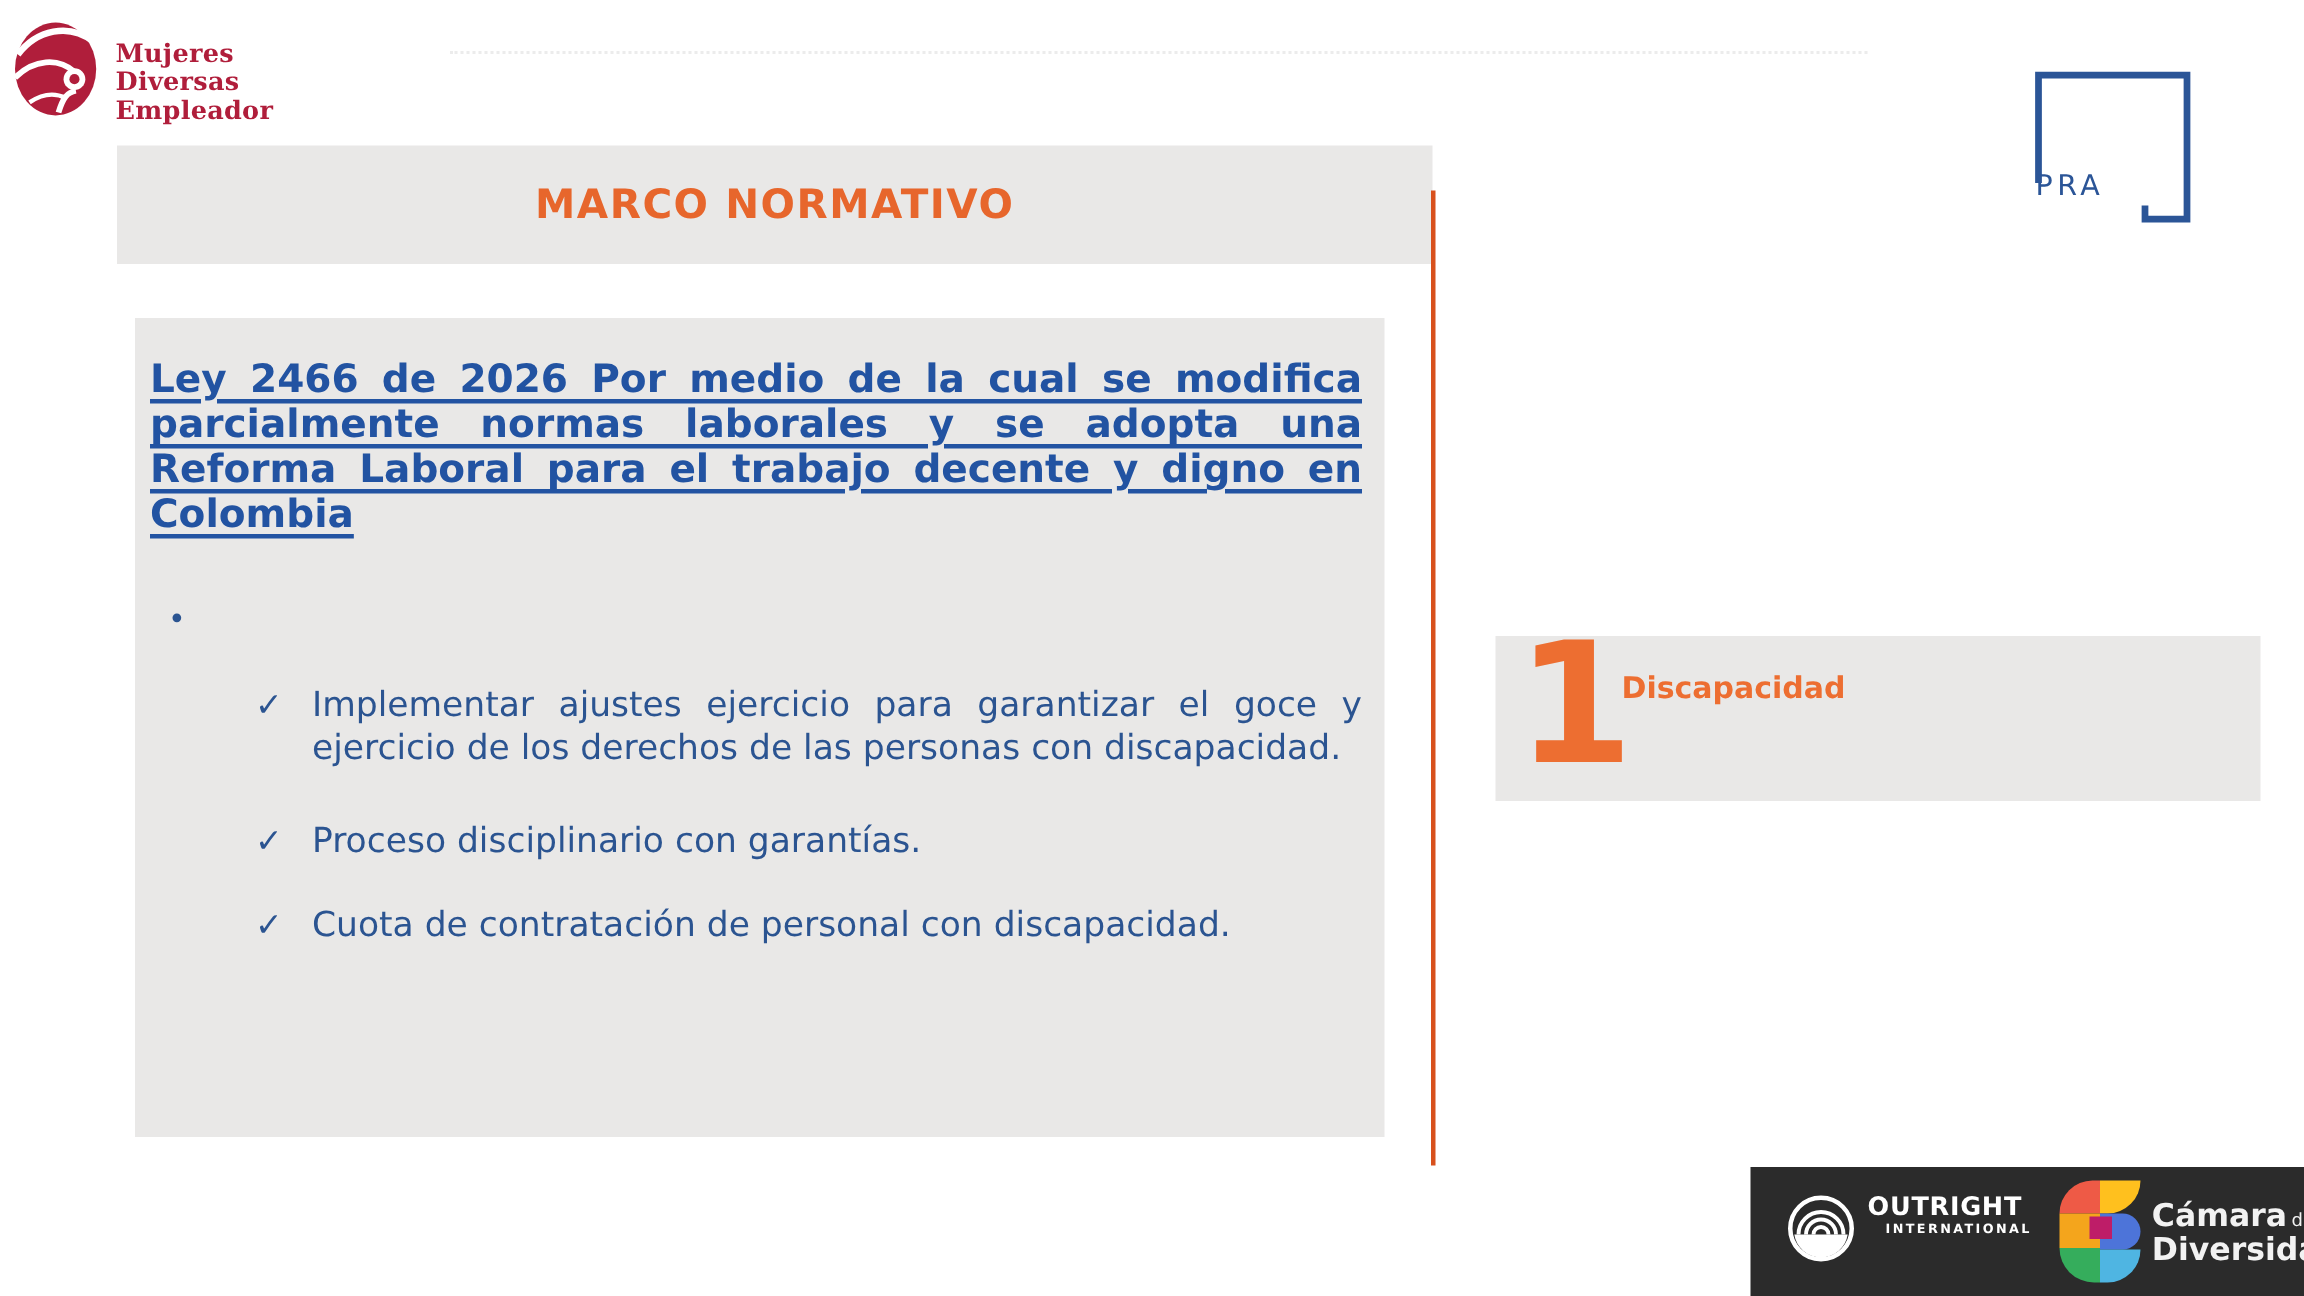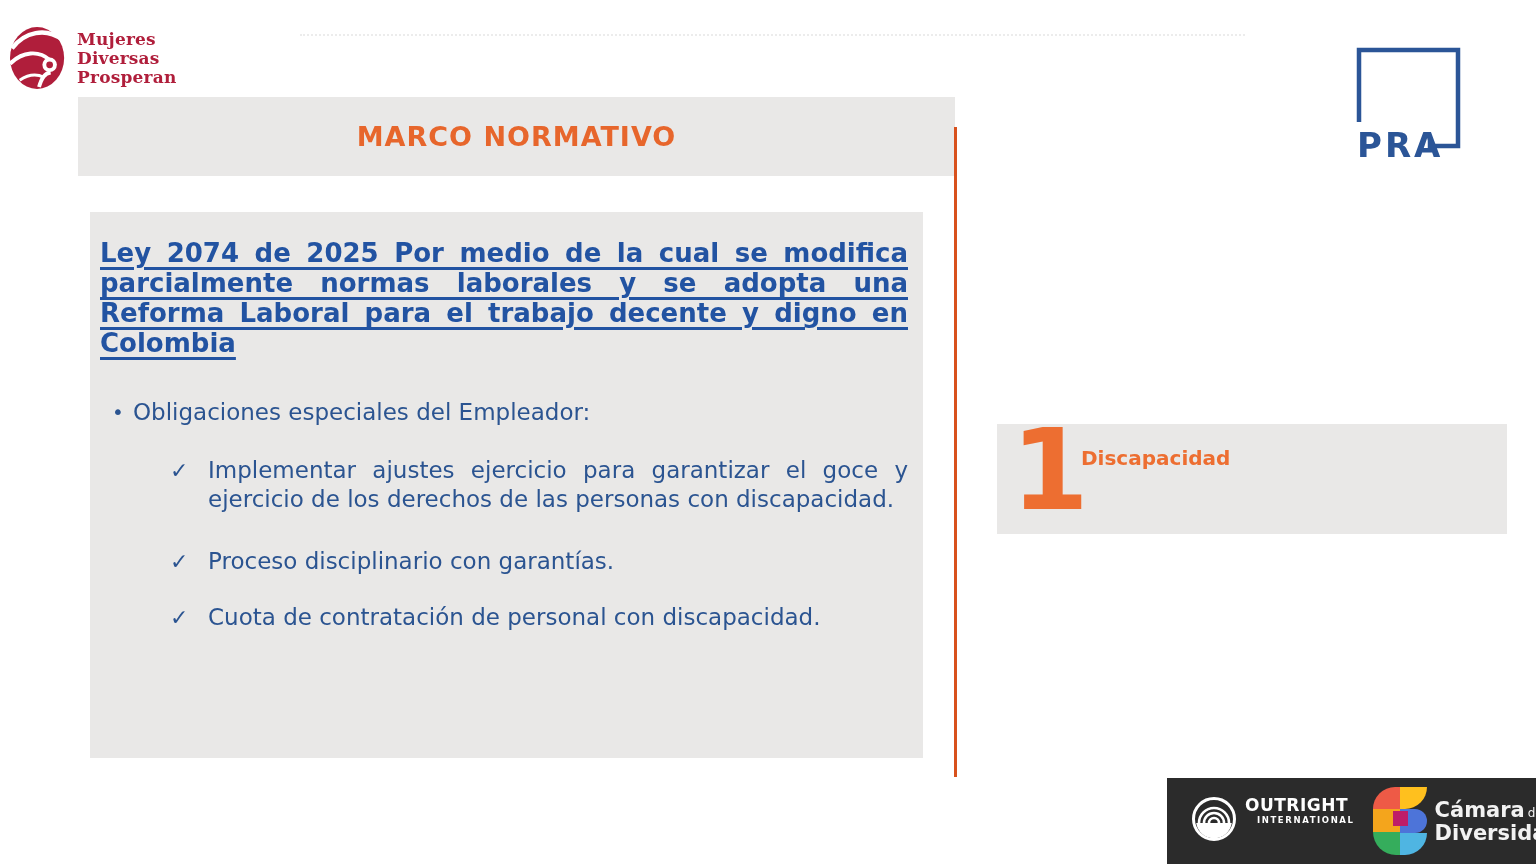--- a/index.html
+++ b/index.html
@@ -12,36 +12,36 @@
     --brand-red:#B01E3B;
     --panel-gray:#E9E8E7;
     --footer-bg:#2B2B2B;
   }
   *{margin:0;padding:0;box-sizing:border-box;}
   html,body{width:1536px;height:864px;}
   body{font-family:"DejaVu Sans","Liberation Sans",sans-serif;background:#fff;}
   .slide{position:relative;width:1536px;height:864px;background:#fff;overflow:hidden;}
 
   
-  .mdp{position:absolute;left:10px;top:24px;display:flex;align-items:flex-start;}
+  .mdp{position:absolute;left:10px;top:12px;display:flex;align-items:flex-end;}
   .mdp-text{margin-left:9px;margin-top:6px;font-family:"DejaVu Serif","Liberation Serif",serif;
     font-weight:bold;font-size:17px;line-height:19px;color:var(--brand-red);letter-spacing:.2px;}
 
   
   .dotline{position:absolute;left:300px;top:34px;width:945px;border-top:2px dotted #ECECEC;}
 
   
   .title-bar{position:absolute;left:78px;top:97px;width:877px;height:79px;background:var(--panel-gray);
     display:flex;align-items:center;justify-content:center;}
   .title-bar h1{font-size:27px;font-weight:bold;color:var(--orange-deep);letter-spacing:1px;}
 
   
   .pra{position:absolute;left:1356px;top:45px;width:106px;height:112px;}
   .pra svg{position:absolute;left:0;top:0;}
-  .pra-label{position:absolute;left:1px;top:80px;font-size:34px;font-weight:bold;
+  .pra-label{position:absolute;left:1px;top:68px;font-size:19px;font-weight:normal;
     color:var(--pra-blue);letter-spacing:3px;}
 
   
   .main-box{position:absolute;left:90px;top:212px;width:833px;height:546px;background:var(--panel-gray);
     padding:26px 15px 0 10px;}
   .law-heading{font-size:26px;font-weight:bold;line-height:30px;color:var(--heading-blue);
     text-align:justify;text-decoration:underline;text-decoration-thickness:3px;text-underline-offset:5px;}
   .bullet-row{display:flex;margin-top:40px;color:var(--body-blue);font-size:23px;line-height:28px;}
   .bullet-glyph{width:33px;padding-left:12px;font-size:20px;line-height:28px;}
   .check-list{margin-left:70px;margin-right:0;}
@@ -97,45 +97,44 @@
         <path d="M0,40 C13,27 30,26 41,36" stroke="#fff" stroke-width="4" fill="none"></path>
         <circle cx="41" cy="41" r="7.5" fill="#fff"></circle>
         <circle cx="41" cy="41" r="3.5" fill="#B01E3B"></circle>
         <path d="M30,64 C33,54 36,50 42,49" stroke="#fff" stroke-width="4" fill="none"></path>
         <path d="M10,57 C19,51 27,50 35,54" stroke="#fff" stroke-width="3" fill="none"></path>
       </svg>
     </span>
     <div class="mdp-text">
       <div>Mujeres</div>
       <div>Diversas</div>
-      <div>Prosperan</div>
+      <div>Empleador</div>
     </div>
   </div>
 
   <div class="dotline"></div>
 
   <div class="title-bar">
     <h1>MARCO NORMATIVO</h1>
   </div>
 
   <div class="pra">
     <span>
       <svg width="106" height="112" viewBox="0 0 106 112">
         <path d="M3,77 L3,5 L102,5 L102,101 L74,101 L74,92" stroke="#2B5597" stroke-width="4.5" fill="none"></path>
       </svg>
     </span>
     <span class="pra-label">PRA</span>
   </div>
 
   <div class="main-box">
-    <p class="law-heading">Ley 2074 de 2025 Por medio de la cual se modifica parcialmente normas laborales y se adopta una Reforma Laboral para el trabajo decente y digno en Colombia</p>
+    <p class="law-heading">Ley 2466 de 2026 Por medio de la cual se modifica parcialmente normas laborales y se adopta una Reforma Laboral para el trabajo decente y digno en Colombia</p>
 
     <div class="bullet-row">
       <span class="bullet-glyph">•</span>
-      <span class="bullet-text">Obligaciones especiales del Empleador:</span>
     </div>
 
     <div class="check-list">
       <div class="check-row first">
         <span class="check-glyph">✓</span>
         <span class="check-text justify">Implementar ajustes ejercicio para garantizar el goce y ejercicio de los derechos de las personas con discapacidad.</span>
       </div>
       <div class="check-row gap-lg">
         <span class="check-glyph">✓</span>
         <span class="check-text">Proceso disciplinario con garantías.</span>

